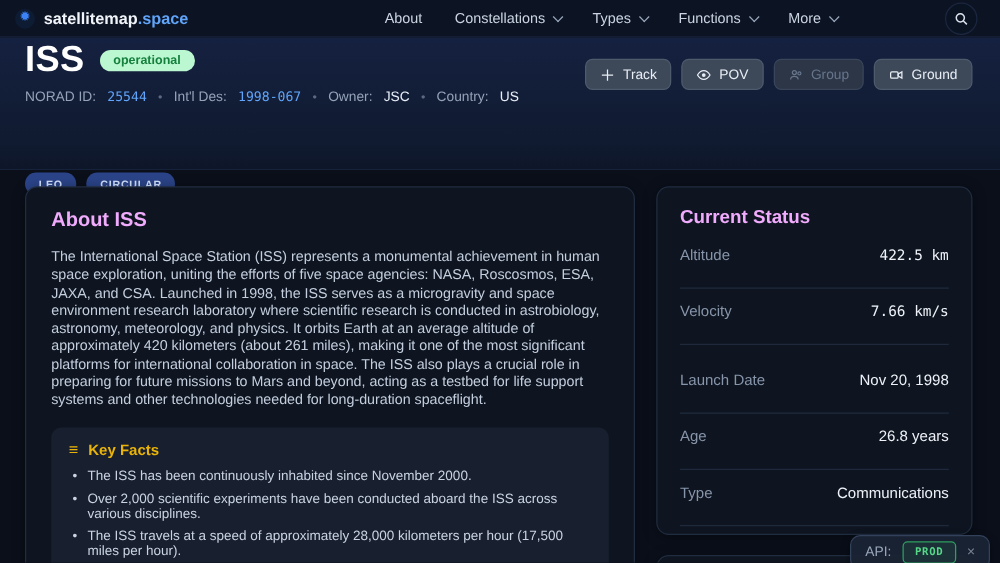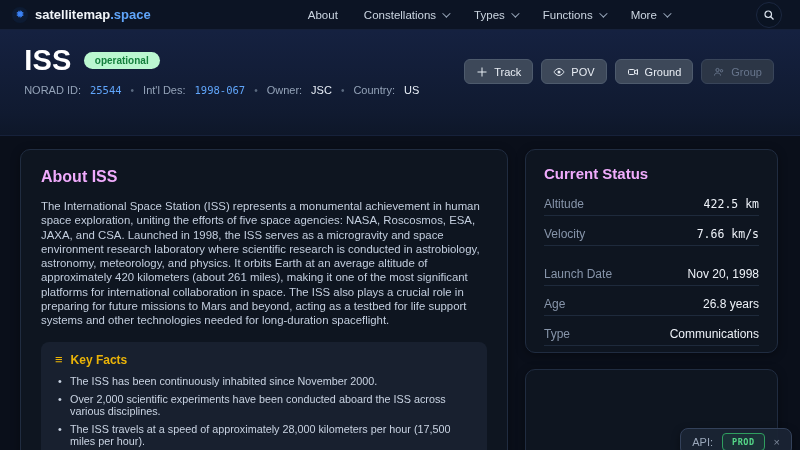--- a/index.html
+++ b/index.html
@@ -17,21 +17,21 @@
   .brand-text .tld { color:#60a5fa; font-weight:bold; }
   .nav-links { display:flex; gap:26px; margin:0 auto; padding-left:70px; align-items:center; }
   .nav-link { font-size:11.5px; color:#cbd5e1; display:flex; align-items:center; gap:6px; cursor:pointer; }
   .chev { width:6px; height:6px; border-right:1.5px solid #9aa8bc; border-bottom:1.5px solid #9aa8bc;
     transform:rotate(45deg) translateY(-2px); display:inline-block; }
   .search-btn { width:26px; height:26px; border-radius:50%; background:#0a1322; border:1px solid #1b2740;
     display:flex; align-items:center; justify-content:center; cursor:pointer; margin-right:6px; }
 
   
   .header { height:106px; background:linear-gradient(180deg,#152140 0%, #101a30 80%, #0e1729 100%);
-    border-bottom:1px solid #16213a; padding:14px 22px 0 20px; display:flex; justify-content:center;gap:45px; }
+    border-bottom:1px solid #16213a; padding:2px 22px 0 20px; display:flex; justify-content:space-between;gap:45px; }
   .title-row { display:flex; align-items:center; gap:12px; }
   .sat-title { font-size:29px; font-weight:bold; color:#ffffff; letter-spacing:.3px; }
   .badge-operational { background:#bbf7d0; color:#15803d; font-size:10px; font-weight:bold;
     padding:3px 11px; border-radius:999px; }
   .meta-row { margin-top:7px; display:flex; align-items:center; gap:9px; font-size:11px; }
   .meta-label { color:#94a3b8; }
   .meta-value { color:#e8eef7; }
   .meta-link { color:#60a5fa; font-size:10.5px; cursor:pointer; }
   .meta-dot { color:#5b6a80; font-size:10px; }
   .tags-row { margin-top:10px; display:flex; gap:8px; }
@@ -56,21 +56,21 @@
   .kf-head { display:flex; align-items:center; gap:8px; color:#eab308; font-weight:bold; font-size:12px; }
   .kf-icon { font-size:13px; line-height:1; }
   .kf-list { margin-top:8px; list-style:none; }
   .kf-list li { font-size:10.8px; color:#c9d3e2; margin-bottom:6px; padding-left:15px; position:relative; }
   .kf-list li::before { content:"•"; position:absolute; left:3px; color:#c9d3e2; }
 
   .right-col { width:253px; display:flex; flex-direction:column; gap:16px; }
   .status-card { padding:15px 18px 6px; }
   .status-rows { margin-top:4px; }
   .srow { display:flex; justify-content:space-between; align-items:center;
-    padding:11px 0 4px; border-bottom:1px solid #1e2a3c; }
+    padding:11px 0 19px; border-bottom:1px solid #1e2a3c; }
   .srow-label { font-size:12px; color:#8795aa; }
   .srow-value { font-size:12px; color:#eef2f8; }
   .srow-value.mono { font-size:11.5px; }
   .srow-value.small { font-size:9.5px; }
   .srow.gap-top { margin-top:10px; }
   .tech-card { padding:19px 18px; height:120px; }
 
   
   .api-toast { position:absolute; top:428px; right:8px; height:28px; z-index:20;
     background:rgba(26,36,52,.95); border:1px solid #33415a; border-radius:8px;
@@ -151,34 +151,34 @@
         </svg>
       <span>Track</span>
     </div>
     <div class="act-btn">
       <svg viewBox="0 0 24 24">
           <path d="M2 12s4-7 10-7 10 7 10 7-4 7-10 7S2 12 2 12z"></path>
           <circle cx="12" cy="12" r="3" fill="currentColor" stroke="none"></circle>
         </svg>
       <span>POV</span>
     </div>
-    <div class="act-btn">
-      <svg viewBox="0 0 24 24">
-          <rect x="3" y="7" width="12" height="10" rx="2"></rect>
-          <path d="M15 10.5l6-3.5v10l-6-3.5z"></path>
-        </svg>
-      <span>Ground</span>
-    </div>
     <div class="act-btn disabled">
       <svg viewBox="0 0 24 24">
           <circle cx="9" cy="8" r="3.2"></circle>
           <circle cx="17" cy="9.5" r="2.4"></circle>
           <path d="M3 19c0-3.2 2.8-5 6-5s6 1.8 6 5"></path>
         </svg>
       <span>Group</span>
+    </div>
+    <div class="act-btn">
+      <svg viewBox="0 0 24 24">
+          <rect x="3" y="7" width="12" height="10" rx="2"></rect>
+          <path d="M15 10.5l6-3.5v10l-6-3.5z"></path>
+        </svg>
+      <span>Ground</span>
     </div>
   </div>
 </div>
 
 <div class="main">
 
   <div class="card about-card">
     <div class="card-title">About ISS</div>
     <div class="about-text">The International Space Station (ISS) represents a monumental achievement in human space exploration, uniting the efforts of five space agencies: NASA, Roscosmos, ESA, JAXA, and CSA. Launched in 1998, the ISS serves as a microgravity and space environment research laboratory where scientific research is conducted in astrobiology, astronomy, meteorology, and physics. It orbits Earth at an average altitude of approximately 420 kilometers (about 261 miles), making it one of the most significant platforms for international collaboration in space. The ISS also plays a crucial role in preparing for future missions to Mars and beyond, acting as a testbed for life support systems and other technologies needed for long-duration spaceflight.</div>
 

